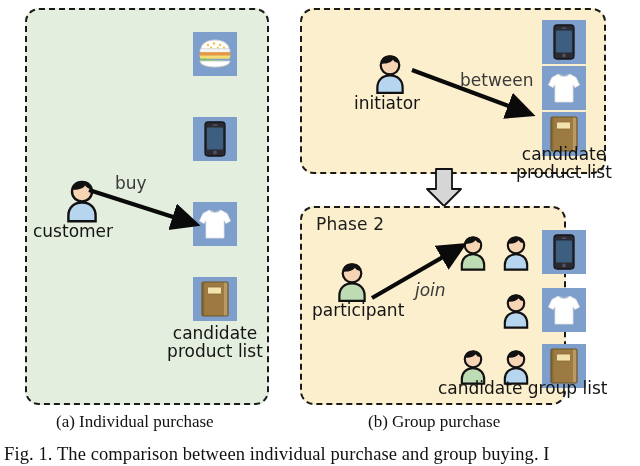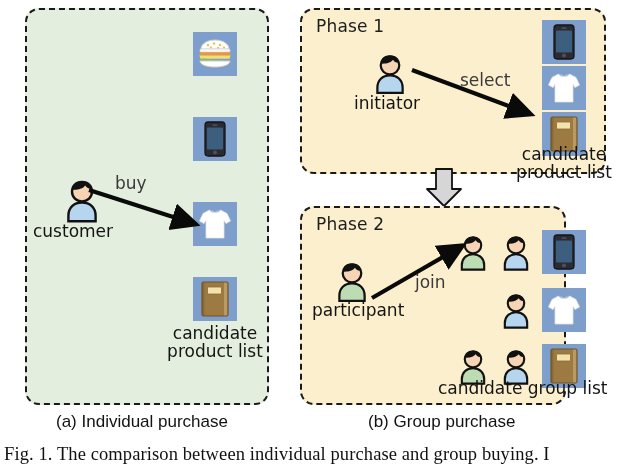--- a/index.html
+++ b/index.html
@@ -42,21 +42,21 @@
     position: absolute;
     left: 14px; top: 6px;
     font-size: 17px;
     color: #1d1d1b;
     letter-spacing: .2px;
   }
 
   
   .sub-caption {
     position: absolute;
-    font-family: Liberation Sans, sans-serif;
+    font-family: Liberation Serif, serif;
     font-size: 17px;
     color: #121212;
     white-space: nowrap;
   }
   #caption-a { left: 56px; top: 412px; }
   #caption-b { left: 368px; top: 412px; }
 
   #fig-caption {
     position: absolute;
     left: 4px; top: 444px;
@@ -176,21 +176,20 @@
 
   <div class="label two-line" style="left:135px; top:315px; width:106px;">
     <div>candidate</div>
     <div>product list</div>
   </div>
 </div>
 
 <div class="sub-caption" id="caption-a">(a) Individual purchase</div>
 
 <div class="panel" id="panel-phase1">
-  <div class="phase-title">Phase 1</div>
 
   <div class="tile" style="left:240px; top:10px;">
     <svg viewBox="0 0 44 44">
       <rect x="12" y="5" width="20" height="34" rx="3.2" fill="#2b2b33" stroke="#15151a" stroke-width="1.3"></rect>
       <rect x="14" y="10.5" width="16" height="22" rx="1" fill="#3c5f80"></rect>
       <rect x="19.5" y="7.4" width="5" height="1.3" rx=".6" fill="#5a5a66"></rect>
       <circle cx="22" cy="35.5" r="2" fill="#50505c"></circle>
     </svg>
   </div>
 
@@ -221,21 +220,21 @@
   <div class="label" style="left:52px; top:85px;">initiator</div>
 
   <svg class="arrow-svg" style="left:108px; top:54px; width:135px; height:62px;" viewBox="0 0 135 62">
     <defs>
       <marker id="ah-black2" markerWidth="7" markerHeight="7" refX="5.6" refY="3.3" orient="auto">
         <path d="M0,0 L7,3.3 L0,6.6 z" fill="#0a0a0a"></path>
       </marker>
     </defs>
     <line x1="2" y1="6" x2="120" y2="50" stroke="#0a0a0a" stroke-width="4.2" marker-end="url(#ah-black2)"></line>
   </svg>
-  <div class="arrow-label" style="left:158px; top:60px;">select</div>
+  <div class="arrow-label" style="left:158px; top:60px;">between</div>
 
   <div class="label two-line" style="left:205px; top:136px; width:114px;">
     <div>candidate</div>
     <div>product list</div>
   </div>
 </div>
 
 <svg id="phase-connector" viewBox="0 0 42 40">
   <path d="M13 1 h16 v20 h9 L21 38 L4 21 h9 z" fill="#d6d6d6" stroke="#111" stroke-width="1.8" stroke-linejoin="round"></path>
 </svg>
@@ -314,20 +313,20 @@
   <div class="label" style="left:10px; top:94px;">participant</div>
 
   <svg class="arrow-svg" style="left:68px; top:28px; width:110px; height:66px;" viewBox="0 0 110 66">
     <defs>
       <marker id="ah-black3" markerWidth="7" markerHeight="7" refX="5.6" refY="3.3" orient="auto">
         <path d="M0,0 L7,3.3 L0,6.6 z" fill="#0a0a0a"></path>
       </marker>
     </defs>
     <line x1="2" y1="62" x2="92" y2="10" stroke="#0a0a0a" stroke-width="4.2" marker-end="url(#ah-black3)"></line>
   </svg>
-  <div class="arrow-label" style="left:113px; top:64px;">join</div>
+  <div class="arrow-label" style="left:113px; top:72px;font-style:italic;">join</div>
 
   <div class="label" style="left:136px; top:172px;">candidate group list</div>
 </div>
 
 <div class="sub-caption" id="caption-b">(b) Group purchase</div>
 
 <div id="fig-caption">Fig. 1.   The comparison between individual purchase and group buying. I</div>
 
 </body></html>

